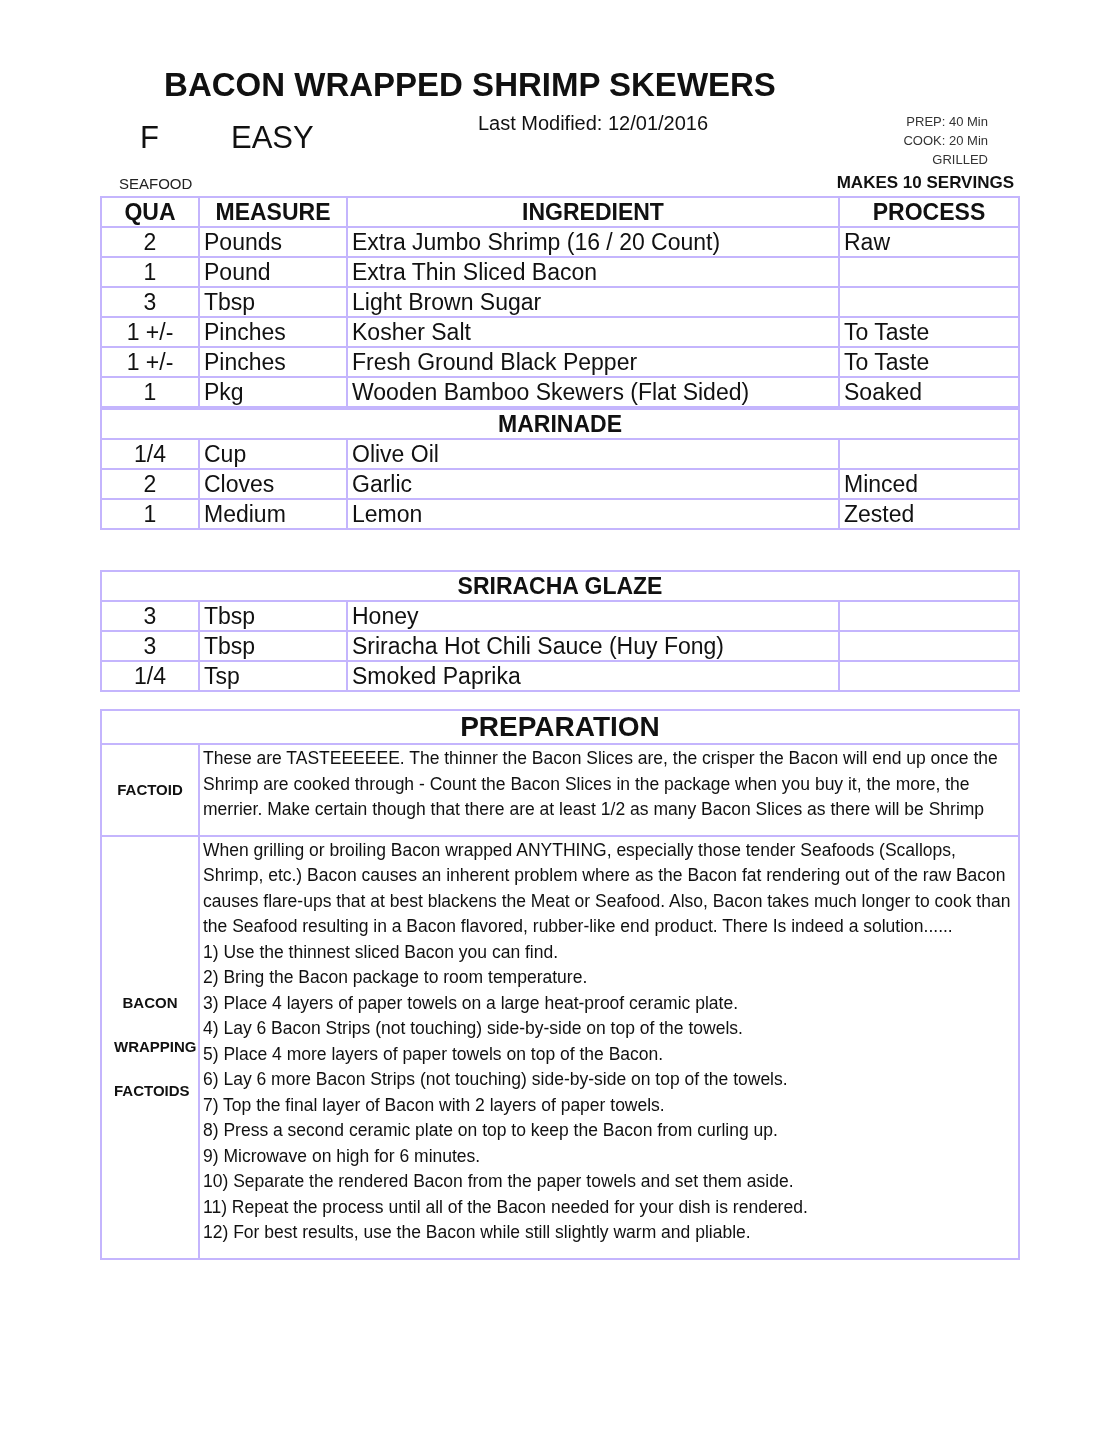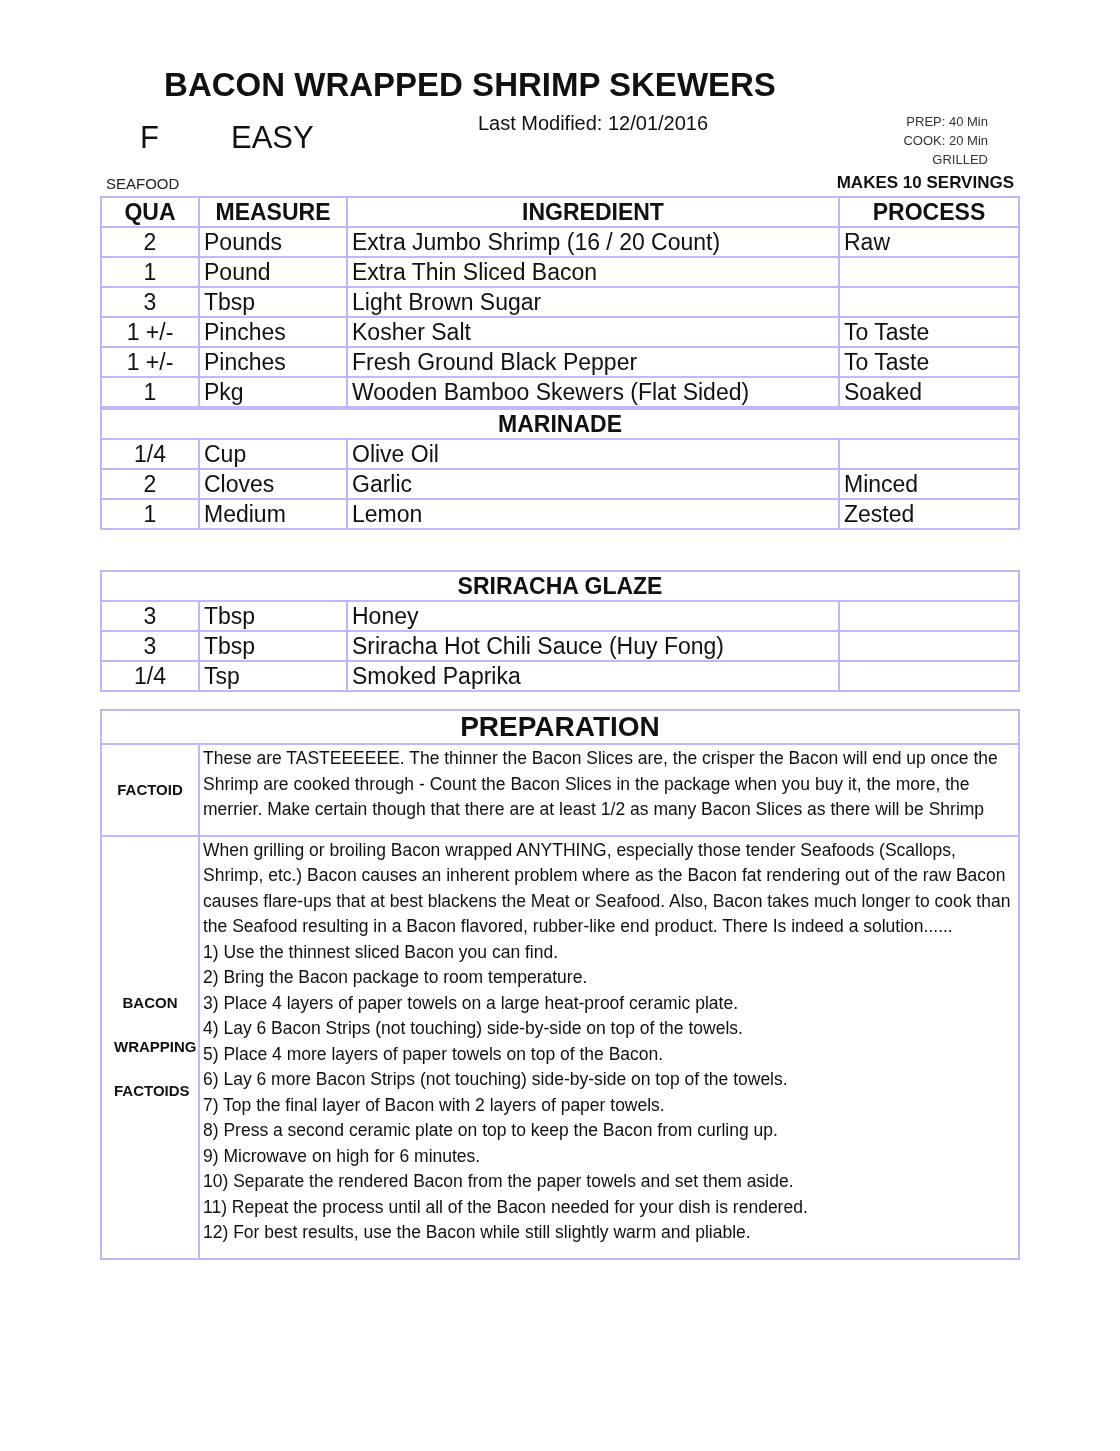--- a/index.html
+++ b/index.html
@@ -3,21 +3,21 @@
   <meta charset="utf-8">
   <style>
     html, body { margin: 0; padding: 0; background: #ffffff; }
     body { width: 1120px; height: 1451px; position: relative; font-family: "Liberation Sans", sans-serif; color: #111; }
     .abs { position: absolute; }
     #title { left: 0; width: 940px; top: 66px; text-align: center; font-size: 33px; font-weight: bold; letter-spacing: 0px; }
     #modified { left: 0; width: 1186px; top: 112px; text-align: center; font-size: 20px; }
     #category-letter { left: 140px; top: 120px; font-size: 31px; }
     #difficulty { left: 231px; top: 120px; font-size: 31px; }
     #times { left: 870px; width: 118px; top: 112px; text-align: right; font-size: 13px; line-height: 19px; color: #333; }
-    #category { left: 106px; top: 175px; font-size: 15px; color: #222; }
+    #category { left: 119px; top: 175px; font-size: 15px; color: #222; }
     #servings { right: 106px; top: 173px; font-size: 17px; font-weight: bold; }
 
     table { border-collapse: collapse; position: absolute; left: 100px; width: 918px; table-layout: fixed; }
     td, th { border: 2px solid #c4b5fd; padding: 0 4px; height: 28px; font-size: 23px; white-space: nowrap; overflow: hidden; }
     th { font-weight: bold; text-align: center; font-size: 23px; }
     td.qua { text-align: center; }
     td.sec-head { text-align: center; font-weight: bold; font-size: 23px; }
     col.c1 { width: 98px; } col.c2 { width: 148px; } col.c3 { width: 492px; } col.c4 { width: 180px; }
 
     #ingredients { top: 196px; }

